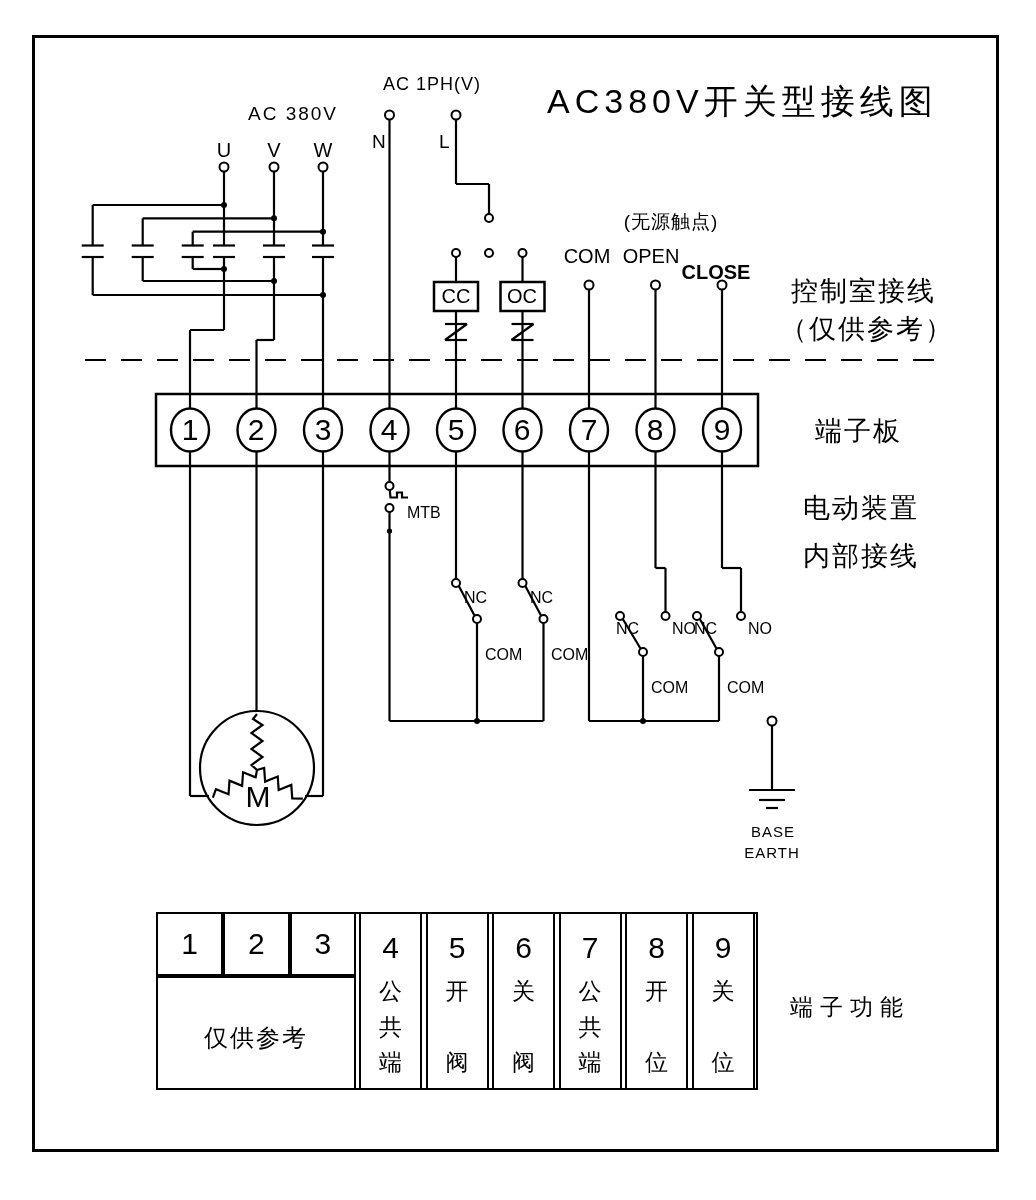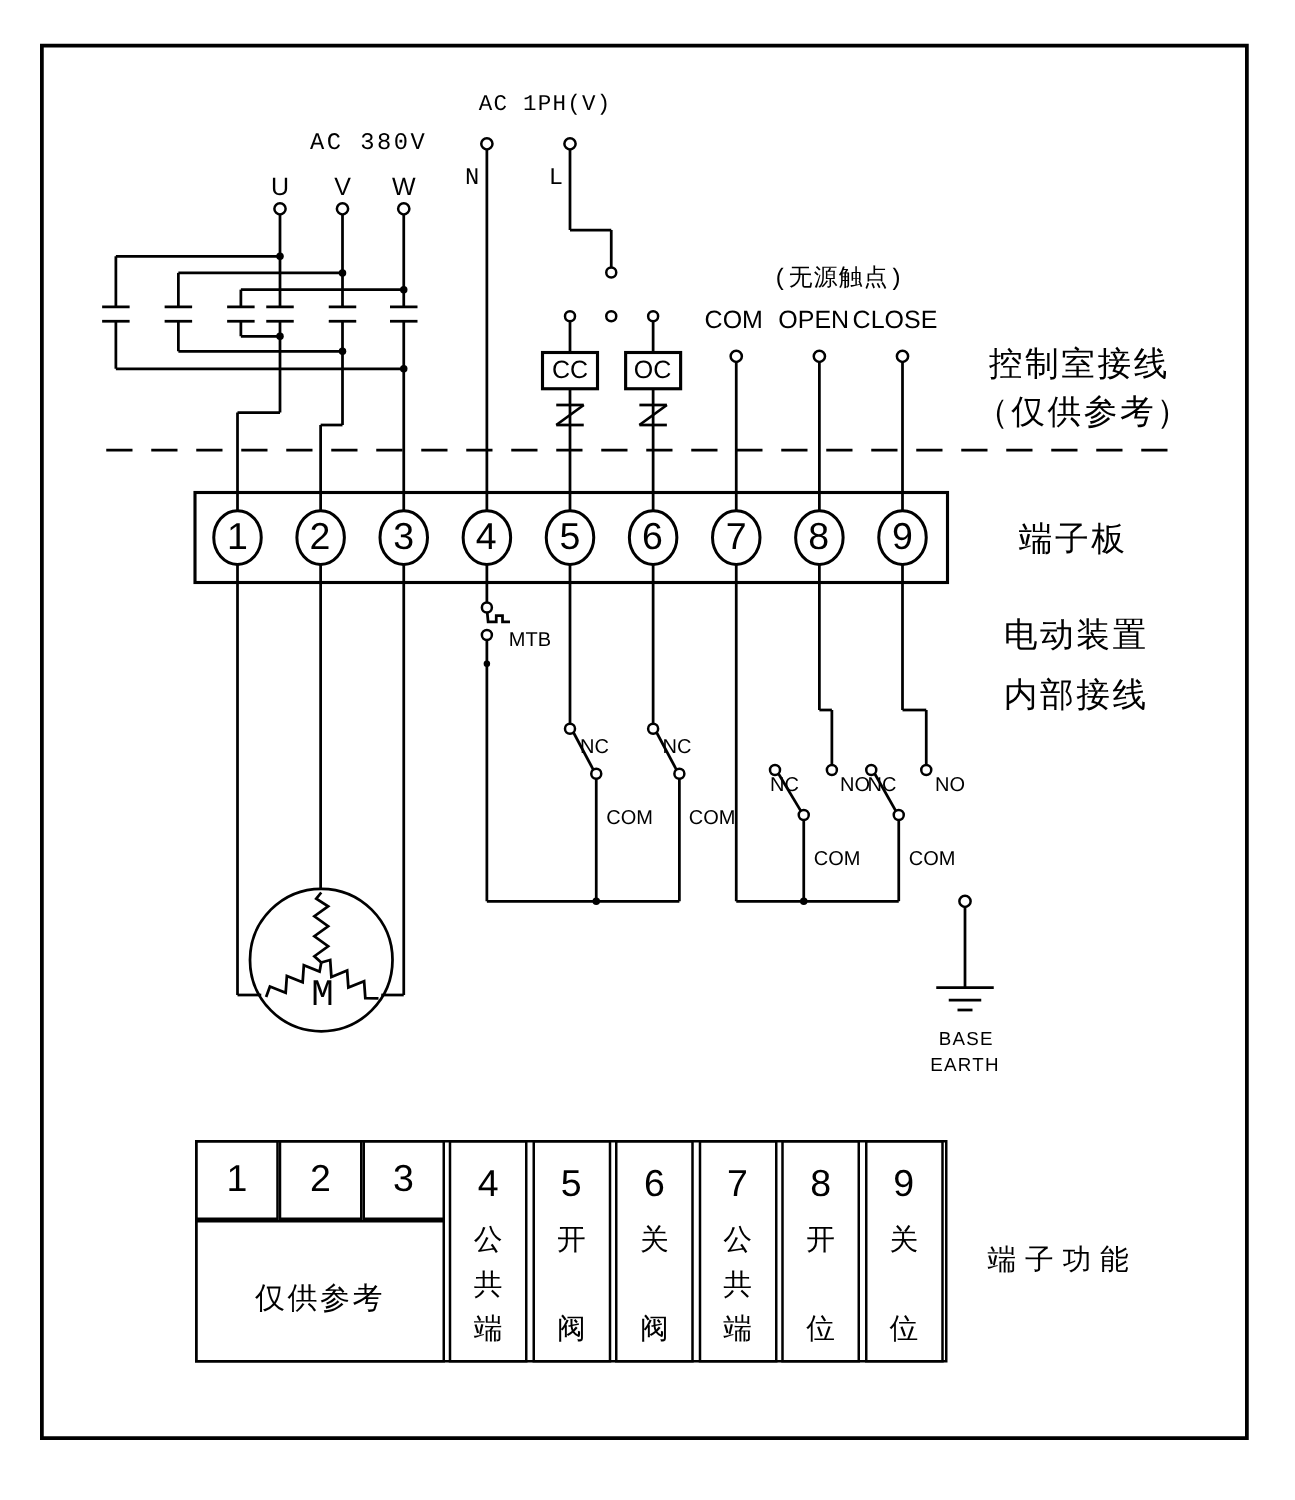--- a/index.html
+++ b/index.html
@@ -2,21 +2,21 @@
 <html><head>
 <meta charset="utf-8">
 <style>
   html,body{margin:0;padding:0;background:#fff;}
   #stage{
     position:relative;width:1036px;height:1200px;background:#fff;color:#000;
     font-family:"Liberation Sans",sans-serif;overflow:hidden;
   }
   .abs{position:absolute;}
   .ctr{transform:translateX(-50%);}
-  .serif{font-family:Liberation Mono, monospace;}
+  .serif{font-family:Liberation Sans, sans-serif;}
   .sans{font-family:"Liberation Sans","DejaVu Sans",sans-serif;}
   #frame{
     position:absolute;left:32px;top:35px;width:961px;height:1111px;
     border:3px solid #000;
   }
   #diagram-svg{position:absolute;left:0;top:0;width:1036px;height:1200px;}
   #diagram-svg line,#diagram-svg path,#diagram-svg polyline,#diagram-svg rect,
   #diagram-svg circle,#diagram-svg ellipse{stroke:#000;stroke-width:2.2;fill:none;}
   #diagram-svg .dot{fill:#000;stroke:none;}
   #diagram-svg .node{fill:#fff;stroke:#000;stroke-width:2;}
@@ -254,34 +254,35 @@
 
     <g>
       <circle class="node" cx="772" cy="721" r="4.5"></circle>
       <line x1="772" y1="725.5" x2="772" y2="790"></line>
       <line x1="749" y1="790" x2="795" y2="790" stroke-width="2.5"></line>
       <line x1="759" y1="800" x2="785" y2="800" stroke-width="2.5"></line>
       <line x1="766" y1="808" x2="778" y2="808" stroke-width="2.5"></line>
     </g>
   </svg>
 
+  <div class="abs serif title" style="left:547px;top:79px;">AC380V开关型接线图</div>
 
   <div class="abs serif" style="left:248px;top:103px;font-size:19px;letter-spacing:2px;">AC 380V</div>
   <div class="abs sans lab-phase ctr" style="left:224px;top:139px;">U</div>
   <div class="abs sans lab-phase ctr" style="left:274px;top:139px;">V</div>
   <div class="abs sans lab-phase ctr" style="left:323px;top:139px;">W</div>
 
   <div class="abs serif lab-top" style="left:383px;top:74px;">AC 1PH(V)</div>
   <div class="abs serif lab-nl" style="left:372px;top:131px;">N</div>
   <div class="abs serif lab-nl" style="left:439px;top:131px;">L</div>
 
   <div class="abs serif ctr" style="left:650px;top:209px;font-size:19px;letter-spacing:1px;margin-left:21px;">(无源触点)</div>
   <div class="abs sans lab-contact ctr" style="left:587px;top:245px;">COM</div>
   <div class="abs sans lab-contact ctr" style="left:651px;top:245px;">OPEN</div>
-  <div class="abs sans lab-contact ctr" style="left:716px;top:245px;">CLOSE</div>
+  <div class="abs sans lab-contact ctr" style="left:716px;top:261px;font-weight:bold;">CLOSE</div>
 
   <div class="abs sans ctr" style="left:456px;top:285px;font-size:20px;">CC</div>
   <div class="abs sans ctr" style="left:522px;top:285px;font-size:20px;">OC</div>
 
   <div class="abs sans tnum ctr" style="left:190px;top:413px;">1</div>
   <div class="abs sans tnum ctr" style="left:256px;top:413px;">2</div>
   <div class="abs sans tnum ctr" style="left:323px;top:413px;">3</div>
   <div class="abs sans tnum ctr" style="left:389px;top:413px;">4</div>
   <div class="abs sans tnum ctr" style="left:456px;top:413px;">5</div>
   <div class="abs sans tnum ctr" style="left:522px;top:413px;">6</div>

